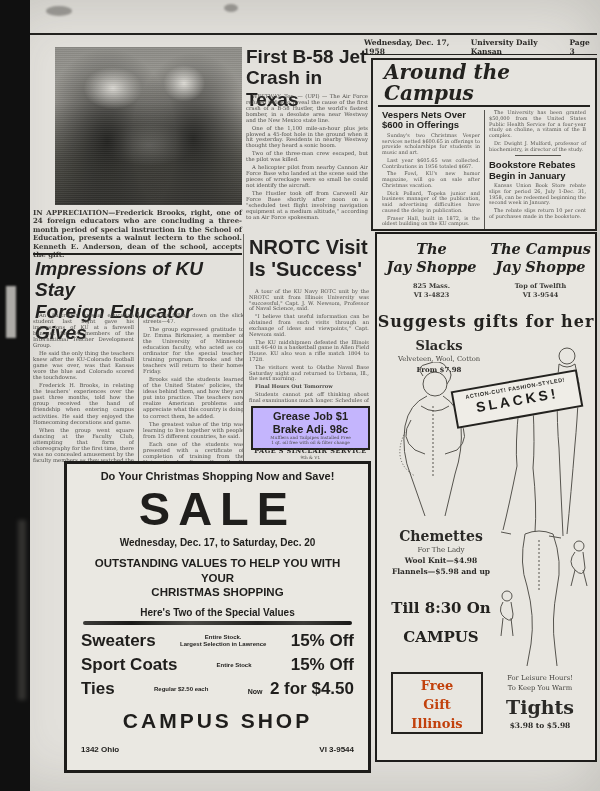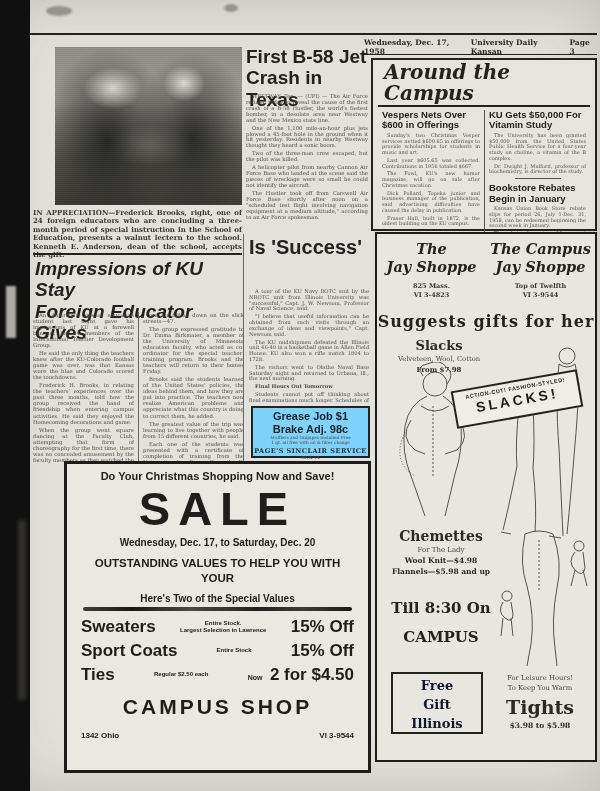--- a/index.html
+++ b/index.html
@@ -50,22 +50,22 @@
   .edu-col{top:312px;width:101px;height:152px;overflow:hidden;}
   .edu-col p{font-size:5.3px;line-height:1.14;margin-bottom:2px;}
   #edu-colrule{left:138px;top:312px;width:1px;height:152px;background:#6a6862;}
   
   #mid-rule{left:243px;top:234px;width:1px;height:230px;background:#6a6862;}
   #nrotc-head{left:249px;top:236px;width:122px;font-size:20px;}
   #nrotc-body{left:249px;top:289px;width:120px;height:114px;overflow:hidden;}
   #nrotc-body p{font-size:5.2px;line-height:1.12;margin-bottom:2px;}
   .subhead{font-family:"Liberation Sans",sans-serif;font-weight:bold;font-size:8px;color:#23221f;margin:3px 0 1px;text-indent:0;}
   
-  #sinclair{left:251px;top:406px;width:119px;height:52px;border:2px solid #23221f;box-sizing:border-box;text-align:center;
-            background:#7dd3fc;padding-top:2px;}
+  #sinclair{left:251px;top:406px;width:119px;height:44px;border:2px solid #23221f;box-sizing:border-box;text-align:center;
+            background:#c4b5fd;padding-top:2px;}
   .sin-big{font-family:"Liberation Sans",sans-serif;font-weight:bold;font-size:11px;line-height:1.15;color:#23221f;}
   .sin-small{font-size:4.3px;line-height:1.2;color:#4d4c48;}
   .sin-name{font-weight:bold;font-size:6.5px;letter-spacing:.5px;color:#2b2a27;margin-top:1px;}
   
   #sale{left:64px;top:461px;width:307px;height:312px;border:3px solid #1d1c1a;box-sizing:border-box;background:#eae8e2;
         font-family:"Liberation Sans",sans-serif;color:#1f1e1c;text-align:center;padding:6px 14px;overflow:hidden;}
   #sale-header{font-weight:bold;font-size:11px;}
   #sale-title{font-weight:bold;font-size:47px;letter-spacing:8px;line-height:1.05;margin-top:2px;}
   #sale-dates{font-weight:bold;font-size:10px;margin-top:4px;}
   .sale-promo{font-weight:bold;font-size:11.5px;line-height:1.25;}
@@ -94,21 +94,21 @@
   #slacks-sign{position:absolute;left:76px;top:146px;width:128px;height:38px;border:2px solid #23221f;background:#efede7;
                transform:rotate(-10deg);text-align:center;box-sizing:border-box;padding-top:3px;font-family:"Liberation Sans",sans-serif;}
   #sign-top{font-weight:bold;font-size:5.5px;letter-spacing:.5px;color:#2b2a27;}
   #sign-main{font-weight:bold;font-size:14px;letter-spacing:3px;color:#1d1c1a;margin-top:1px;}
   #jay-chem{position:absolute;left:8px;top:294px;width:112px;text-align:center;color:#2b2a27;}
   #chem-name{font-weight:bold;font-size:14px;}
   #chem-sub{font-size:7px;margin-top:2px;color:#45443f;}
   .chem-line{font-weight:bold;font-size:7.5px;margin-top:2px;}
   #jay-open{position:absolute;left:0px;top:360px;width:128px;text-align:center;font-weight:bold;font-size:15px;line-height:1.9;color:#23221f;}
   #gift-box{position:absolute;left:14px;top:438px;width:92px;height:62px;border:2px solid #23221f;box-sizing:border-box;
-            text-align:center;font-weight:bold;font-size:13px;line-height:1.45;color:#0f172a;padding-top:3px;}
+            text-align:center;font-weight:bold;font-size:13px;line-height:1.45;color:#c2410c;padding-top:3px;}
   #jay-tights{position:absolute;left:112px;top:440px;width:102px;text-align:center;color:#2b2a27;}
   .tights-small{font-size:6.8px;line-height:1.4;color:#45443f;}
   #tights-name{font-weight:bold;font-size:19px;margin-top:3px;}
   #tights-price{font-weight:bold;font-size:7.5px;margin-top:3px;}
   svg.sketch{position:absolute;}
   svg.sketch path, svg.sketch circle, svg.sketch ellipse{fill:none;stroke:#56544e;stroke-width:1;}
 </style>
 </head>
 <body>
 
@@ -150,21 +150,20 @@
     <div class="around-cols">
       <div class="around-col">
         <div class="brief-head" style="margin-top:0;">Vespers Nets Over $600 in Offerings</div>
         <p>Sunday's two Christmas Vesper services netted $600.65 in offerings to provide scholarships for students in music and art.</p>
         <p>Last year $605.65 was collected. Contributions in 1956 totaled $667.</p>
         <p>The Fowl, KU's new humor magazine, will go on sale after Christmas vacation.</p>
         <p>Dick Pollard, Topeka junior and business manager of the publication, said advertising difficulties have caused the delay in publication.</p>
         <p>Fraser Hall, built in 1872, is the oldest building on the KU campus.</p>
       </div>
       <div class="around-col">
-        <div class="brief-head" style="margin-top:0;">KU Gets $50,000 For Vitamin Study</div>
         <p>The University has been granted $50,000 from the United States Public Health Service for a four-year study on choline, a vitamin of the B complex.</p>
         <p>Dr. Dwight J. Mulford, professor of biochemistry, is director of the study.</p>
         <div class="mini-rule"></div>
         <div class="brief-head">Bookstore Rebates Begin in January</div>
         <p>Kansas Union Book Store rebate slips for period 26, July 1-Dec. 31, 1958, can be redeemed beginning the second week in January.</p>
         <p>The rebate slips return 10 per cent of purchases made in the bookstore.</p>
       </div>
     </div>
   </div>
 
@@ -184,20 +183,21 @@
   <div class="abs body-copy edu-col" style="left:143px;">
     <p>ord for falling down on the slick streets—47.</p>
     <p>The group expressed gratitude to Dr. Emma Birkmaier, a member of the University of Minnesota education faculty, who acted as co-ordinator for the special teacher-training program. Brooks and the teachers will return to their homes Friday.</p>
     <p>Brooks said the students learned of the United States' policies, the ideas behind them, and how they are put into practice. The teachers now realize American problems and appreciate what this country is doing to correct them, he added.</p>
     <p>The greatest value of the trip was learning to live together with people from 15 different countries, he said.</p>
     <p>Each one of the students was presented with a certificate of completion of training from the University by Dean Kenneth E. Anderson of the School of Education.</p>
   </div>
 
   <div id="mid-rule" class="abs"></div>
   <div id="nrotc-head" class="abs hl">
+    <div>NROTC Visit</div>
     <div>Is 'Success'</div>
   </div>
   <div id="nrotc-body" class="abs body-copy">
     <p>A tour of the KU Navy ROTC unit by the NROTC unit from Illinois University was "successful," Capt. J. W. Newsom, Professor of Naval Science, said.</p>
     <p>"I believe that useful information can be obtained from such visits through an exchange of ideas and viewpoints," Capt. Newsom said.</p>
     <p>The KU midshipmen defeated the Illinois unit 46-40 in a basketball game in Allen Field House. KU also won a rifle match 1804 to 1728.</p>
     <p>The visitors went to Olathe Naval Base Saturday night and returned to Urbana, Ill., the next morning.</p>
     <p class="subhead">Final Hours Out Tomorrow</p>
     <p>Students cannot put off thinking about final examinations much longer. Schedules of final examinations will be available tomorrow at the registrar's office, 122 Strong.</p>
   </div>
@@ -210,20 +210,21 @@
     <div class="sin-name">PAGE'S SINCLAIR SERVICE</div>
     <div class="sin-small">9th &amp; Vt.</div>
   </div>
 
   <div id="sale" class="abs">
     <div id="sale-header">Do Your Christmas Shopping Now and Save!</div>
     <div id="sale-title">SALE</div>
     <div id="sale-dates">Wednesday, Dec. 17, to Saturday, Dec. 20</div>
     <div id="sale-promo-wrap">
       <div class="sale-promo">OUTSTANDING VALUES TO HELP YOU WITH YOUR</div>
+      <div class="sale-promo">CHRISTMAS SHOPPING</div>
     </div>
     <div id="sale-special">Here's Two of the Special Values</div>
     <div id="sale-smudge"></div>
     <div class="sale-row">
       <span class="sale-name">Sweaters</span>
       <span class="sale-note">
         <span>Entire Stock.</span><br>
         <span>Largest Selection in Lawrence</span>
       </span>
       <span class="sale-price">15% Off</span>

